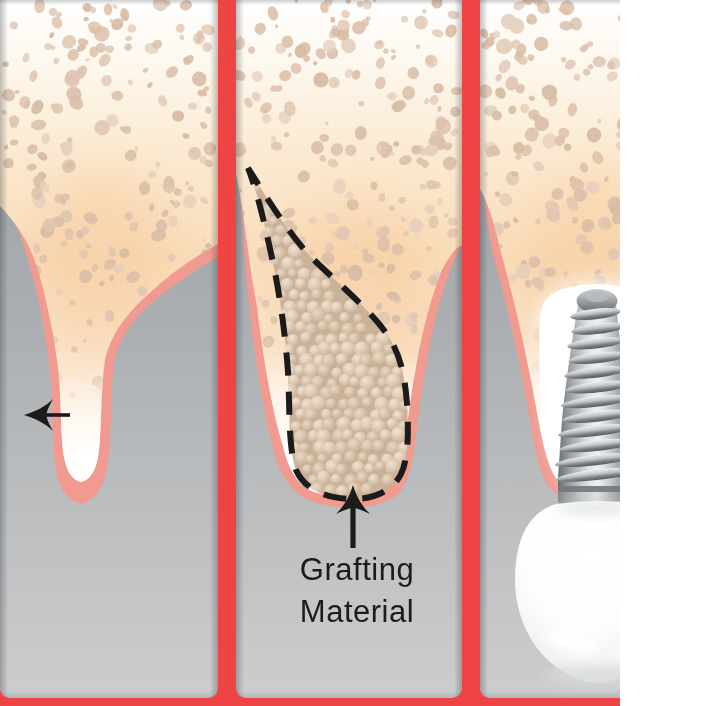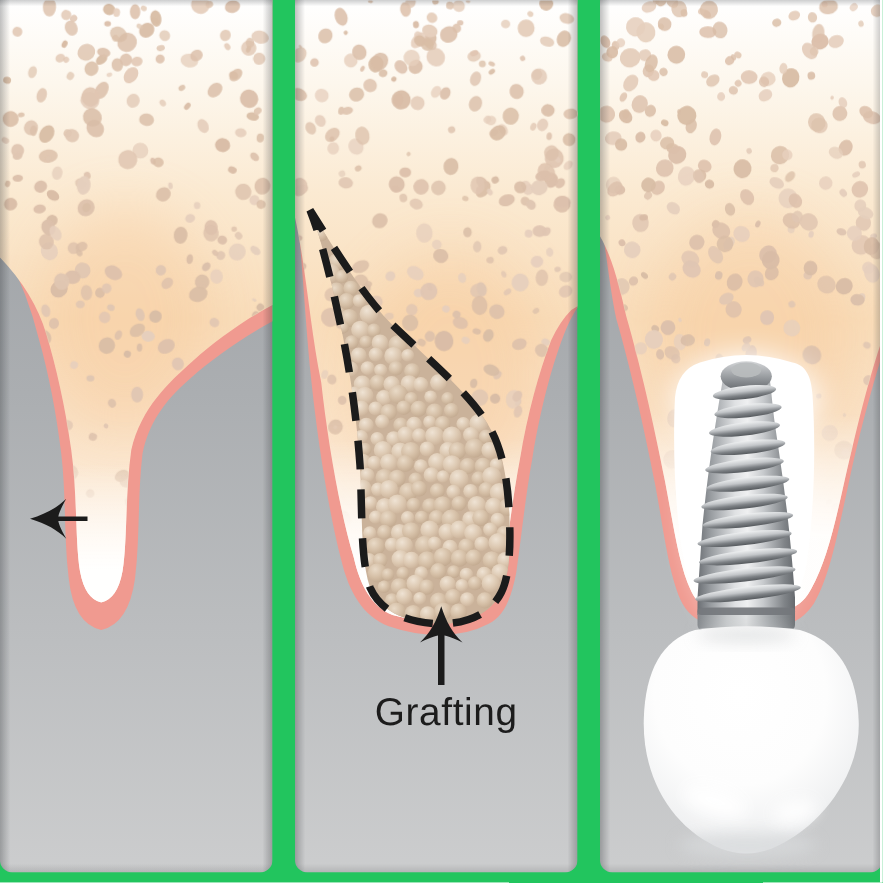--- a/index.html
+++ b/index.html
@@ -1,16 +1,16 @@
 <!DOCTYPE html>
 <html><head>
 <meta charset="utf-8">
 <style>
   html,body{margin:0;padding:0;background:#ffffff;}
-  #canvas{position:relative;width:704px;height:706px;background:#22c55e;overflow:hidden;
+  #canvas{position:relative;width:620px;height:706px;background:#ef4444;overflow:hidden;
           font-family:"Liberation Sans","DejaVu Sans",sans-serif;}
   #art{position:absolute;left:0;top:0;}
   .graft-label{position:absolute;left:244px;top:549px;width:226px;text-align:center;
      color:#1c1c1c;font-size:31px;line-height:42px;font-weight:400;letter-spacing:0.5px;}
   .graft-label span{display:block;}
 </style>
 </head>
 <body>
 
 <div id="canvas">
@@ -1146,14 +1146,15 @@
     </g>
     <rect x="480" y="0" width="8" height="698" fill="url(#edgeLG)"></rect>
     <rect x="698" y="0" width="8" height="698" fill="url(#edgeRG)"></rect>
     <rect x="480" y="0" width="226" height="5" fill="url(#edgeTG)"></rect>
     <rect x="480" y="691" width="226" height="7" fill="url(#edgeBG)"></rect>
   </g>
 </svg>
 
 <div class="graft-label">
   <span>Grafting</span>
+  <span>Material</span>
 </div>
 </div>
 
 </body></html>

